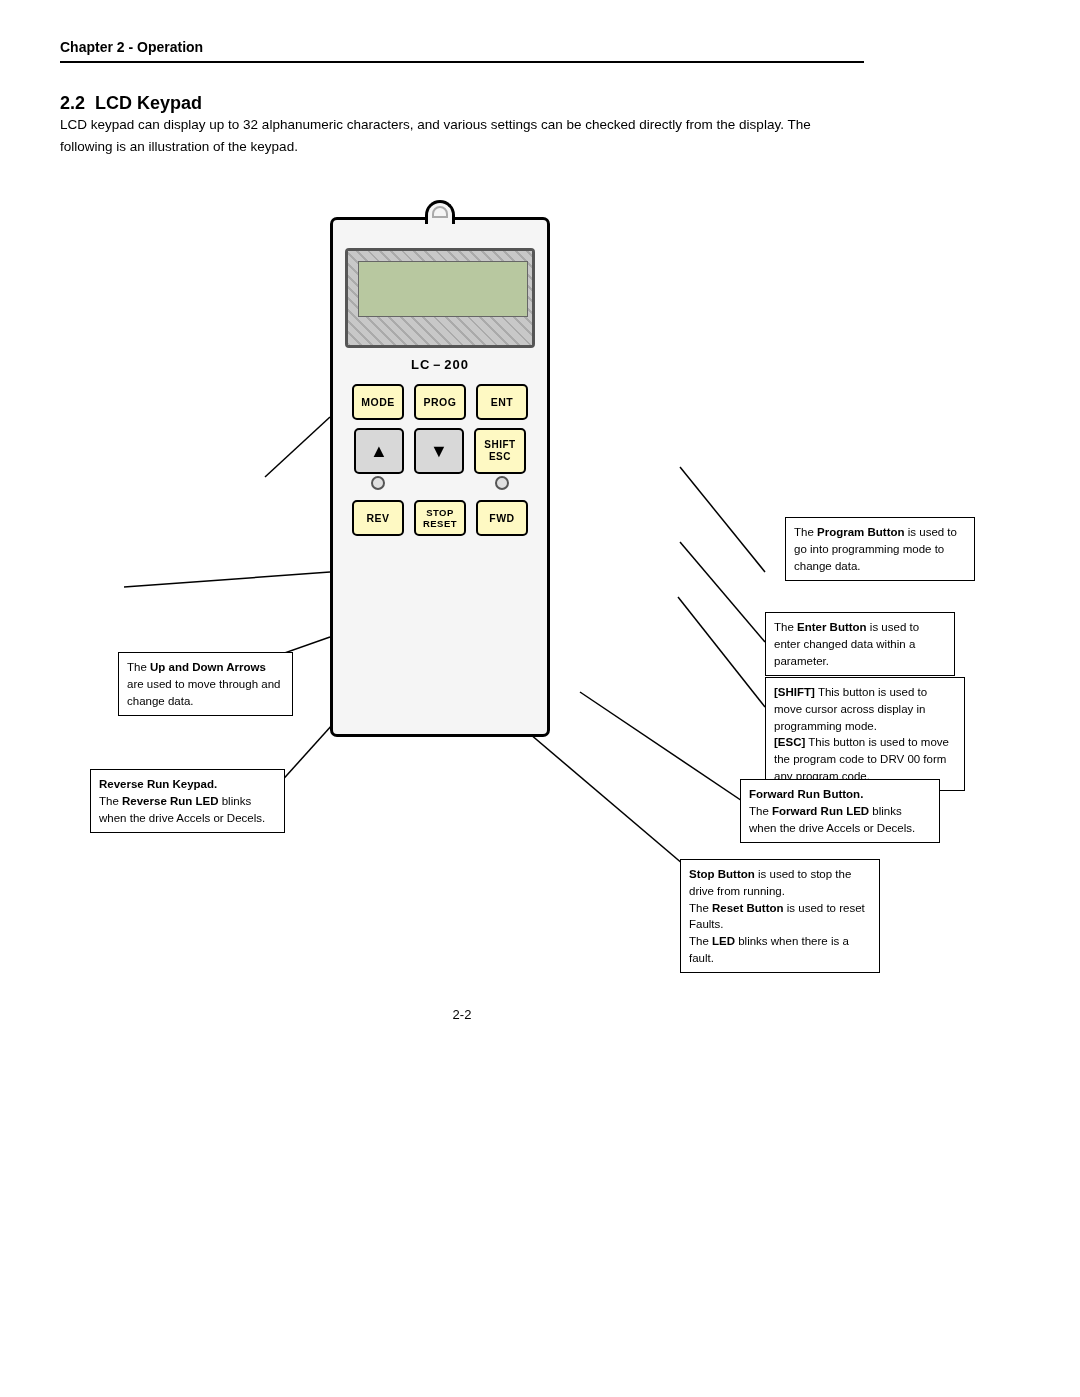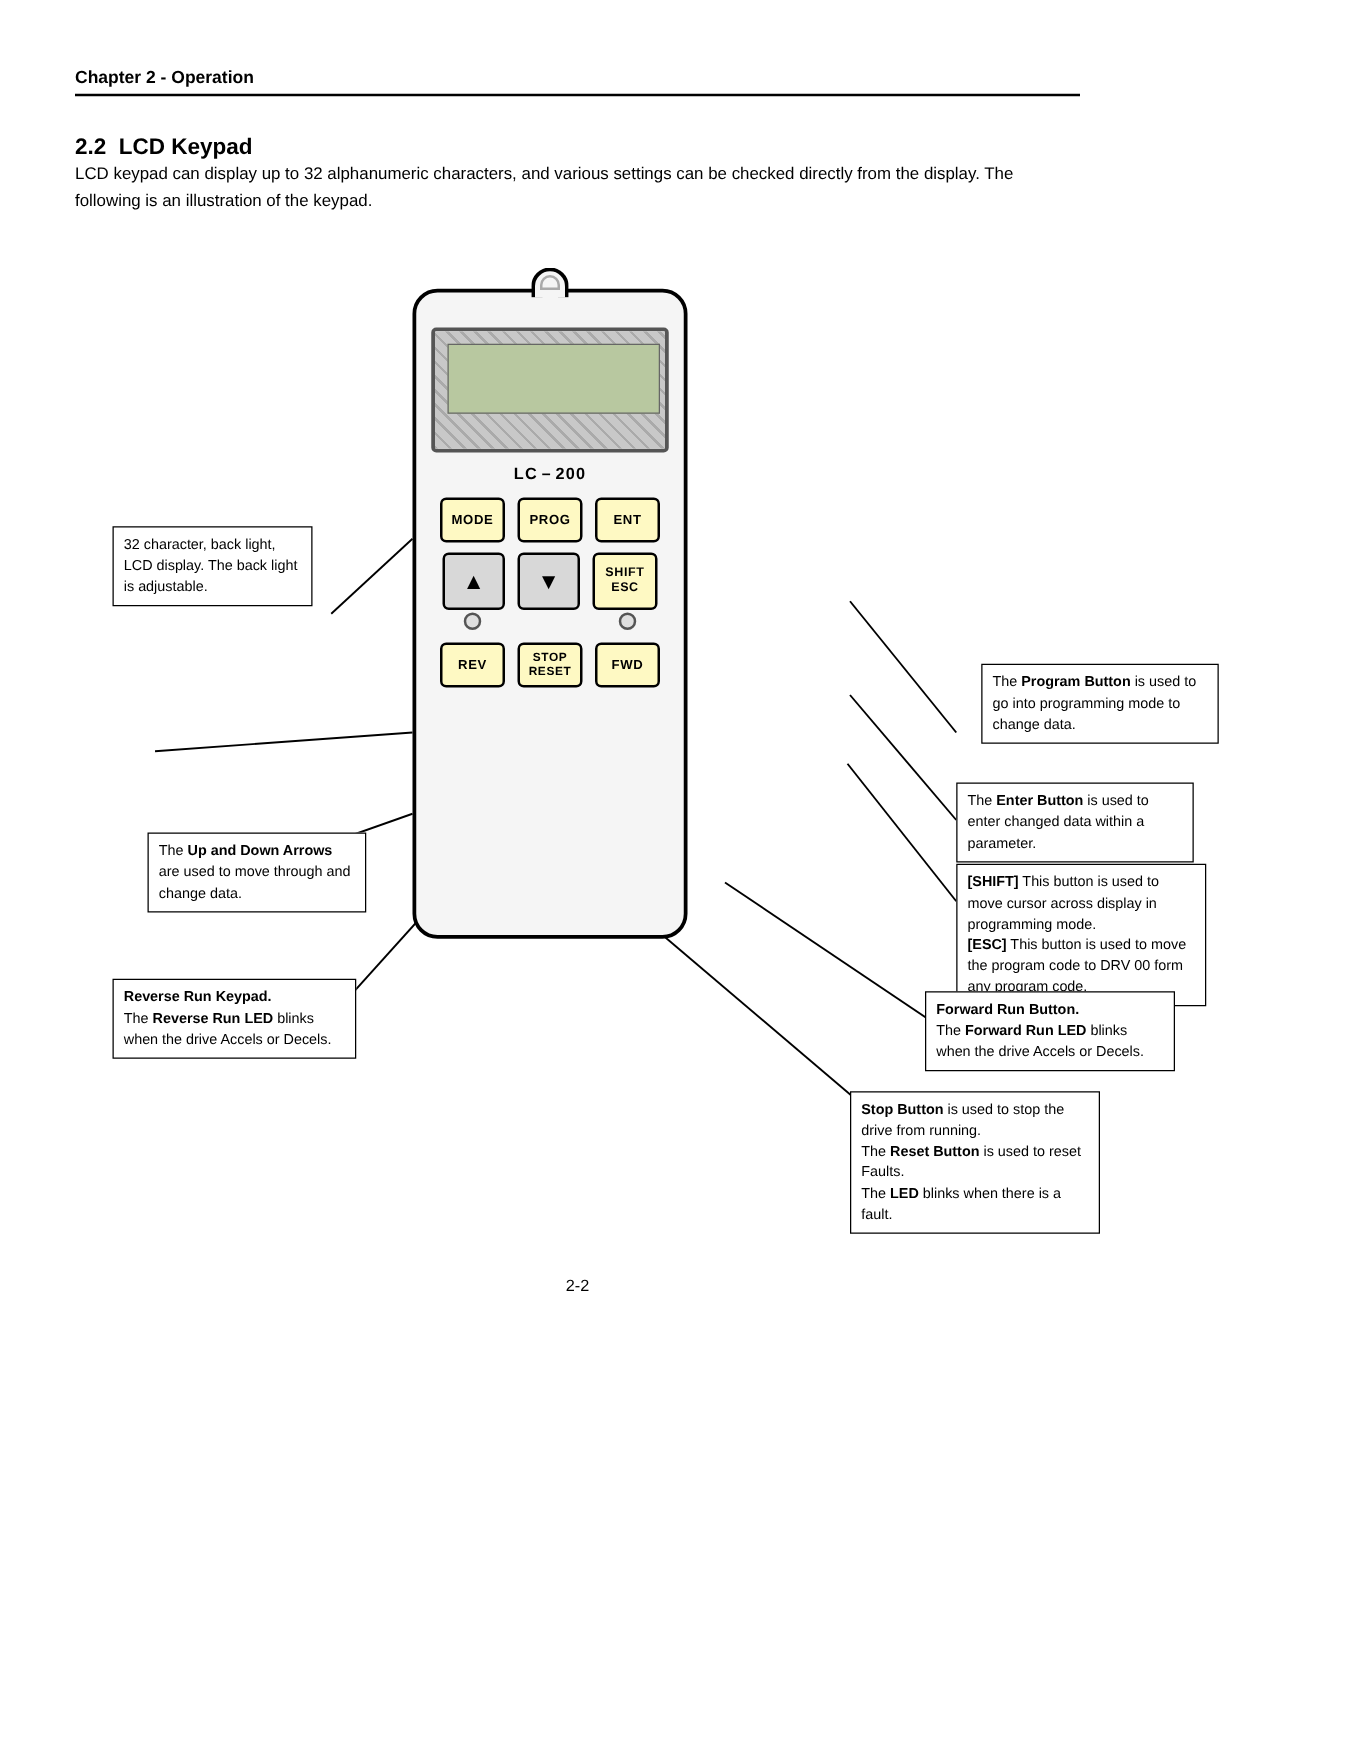--- a/index.html
+++ b/index.html
@@ -8,21 +8,21 @@
       min-height: 1397px;
       background: #fff;
       font-family: Arial, Helvetica, sans-serif;
       font-size: 14px;
       color: #000;
       position: relative;
     }
     .page-container {
       width: 924px;
       min-height: 1397px;
-      padding: 53px 60px 60px 60px;
+      padding: 39px 60px 60px 60px;
       position: relative;
     }
     .chapter-header {
       border-bottom: 2px solid #000;
       padding-bottom: 6px;
       margin-bottom: 30px;
       display: flex;
       justify-content: space-between;
       align-items: flex-end;
     }
@@ -49,21 +49,21 @@
     }
 
     
     .keypad-device {
       position: absolute;
       left: 270px;
       top: 30px;
       width: 220px;
       height: 520px;
       border: 3px solid #000;
-      border-radius: 20px;
+      border-radius: 7px;
       background: #f5f5f5;
       display: flex;
       flex-direction: column;
       align-items: center;
       padding: 0;
     }
 
     
     .keypad-knob {
       width: 30px;
@@ -294,23 +294,20 @@
         </div>
       </div>
 
       <div class="button-row">
         <div class="key-button">REV</div>
         <div class="key-button" style="font-size:9.5px;">STOP<br>RESET</div>
         <div class="key-button">FWD</div>
       </div>
     </div>
 
-    <div class="annotation-box" style="left:30px; top:220px; width:160px;">
-      <span>32 character, back light, LCD display. The back light is adjustable.</span>
-    </div>
 
     <div class="annotation-box" style="left:705px; top:330px; width:190px;margin-left:20px;">
       The <b>Program Button</b> is used to go into programming mode to change data.
     </div>
 
     <div class="annotation-box" style="left:705px; top:425px; width:190px;">
       The <b>Enter Button</b> is used to enter changed data within a parameter.
     </div>
 
     <div class="annotation-box" style="left:705px; top:490px; width:200px;">

